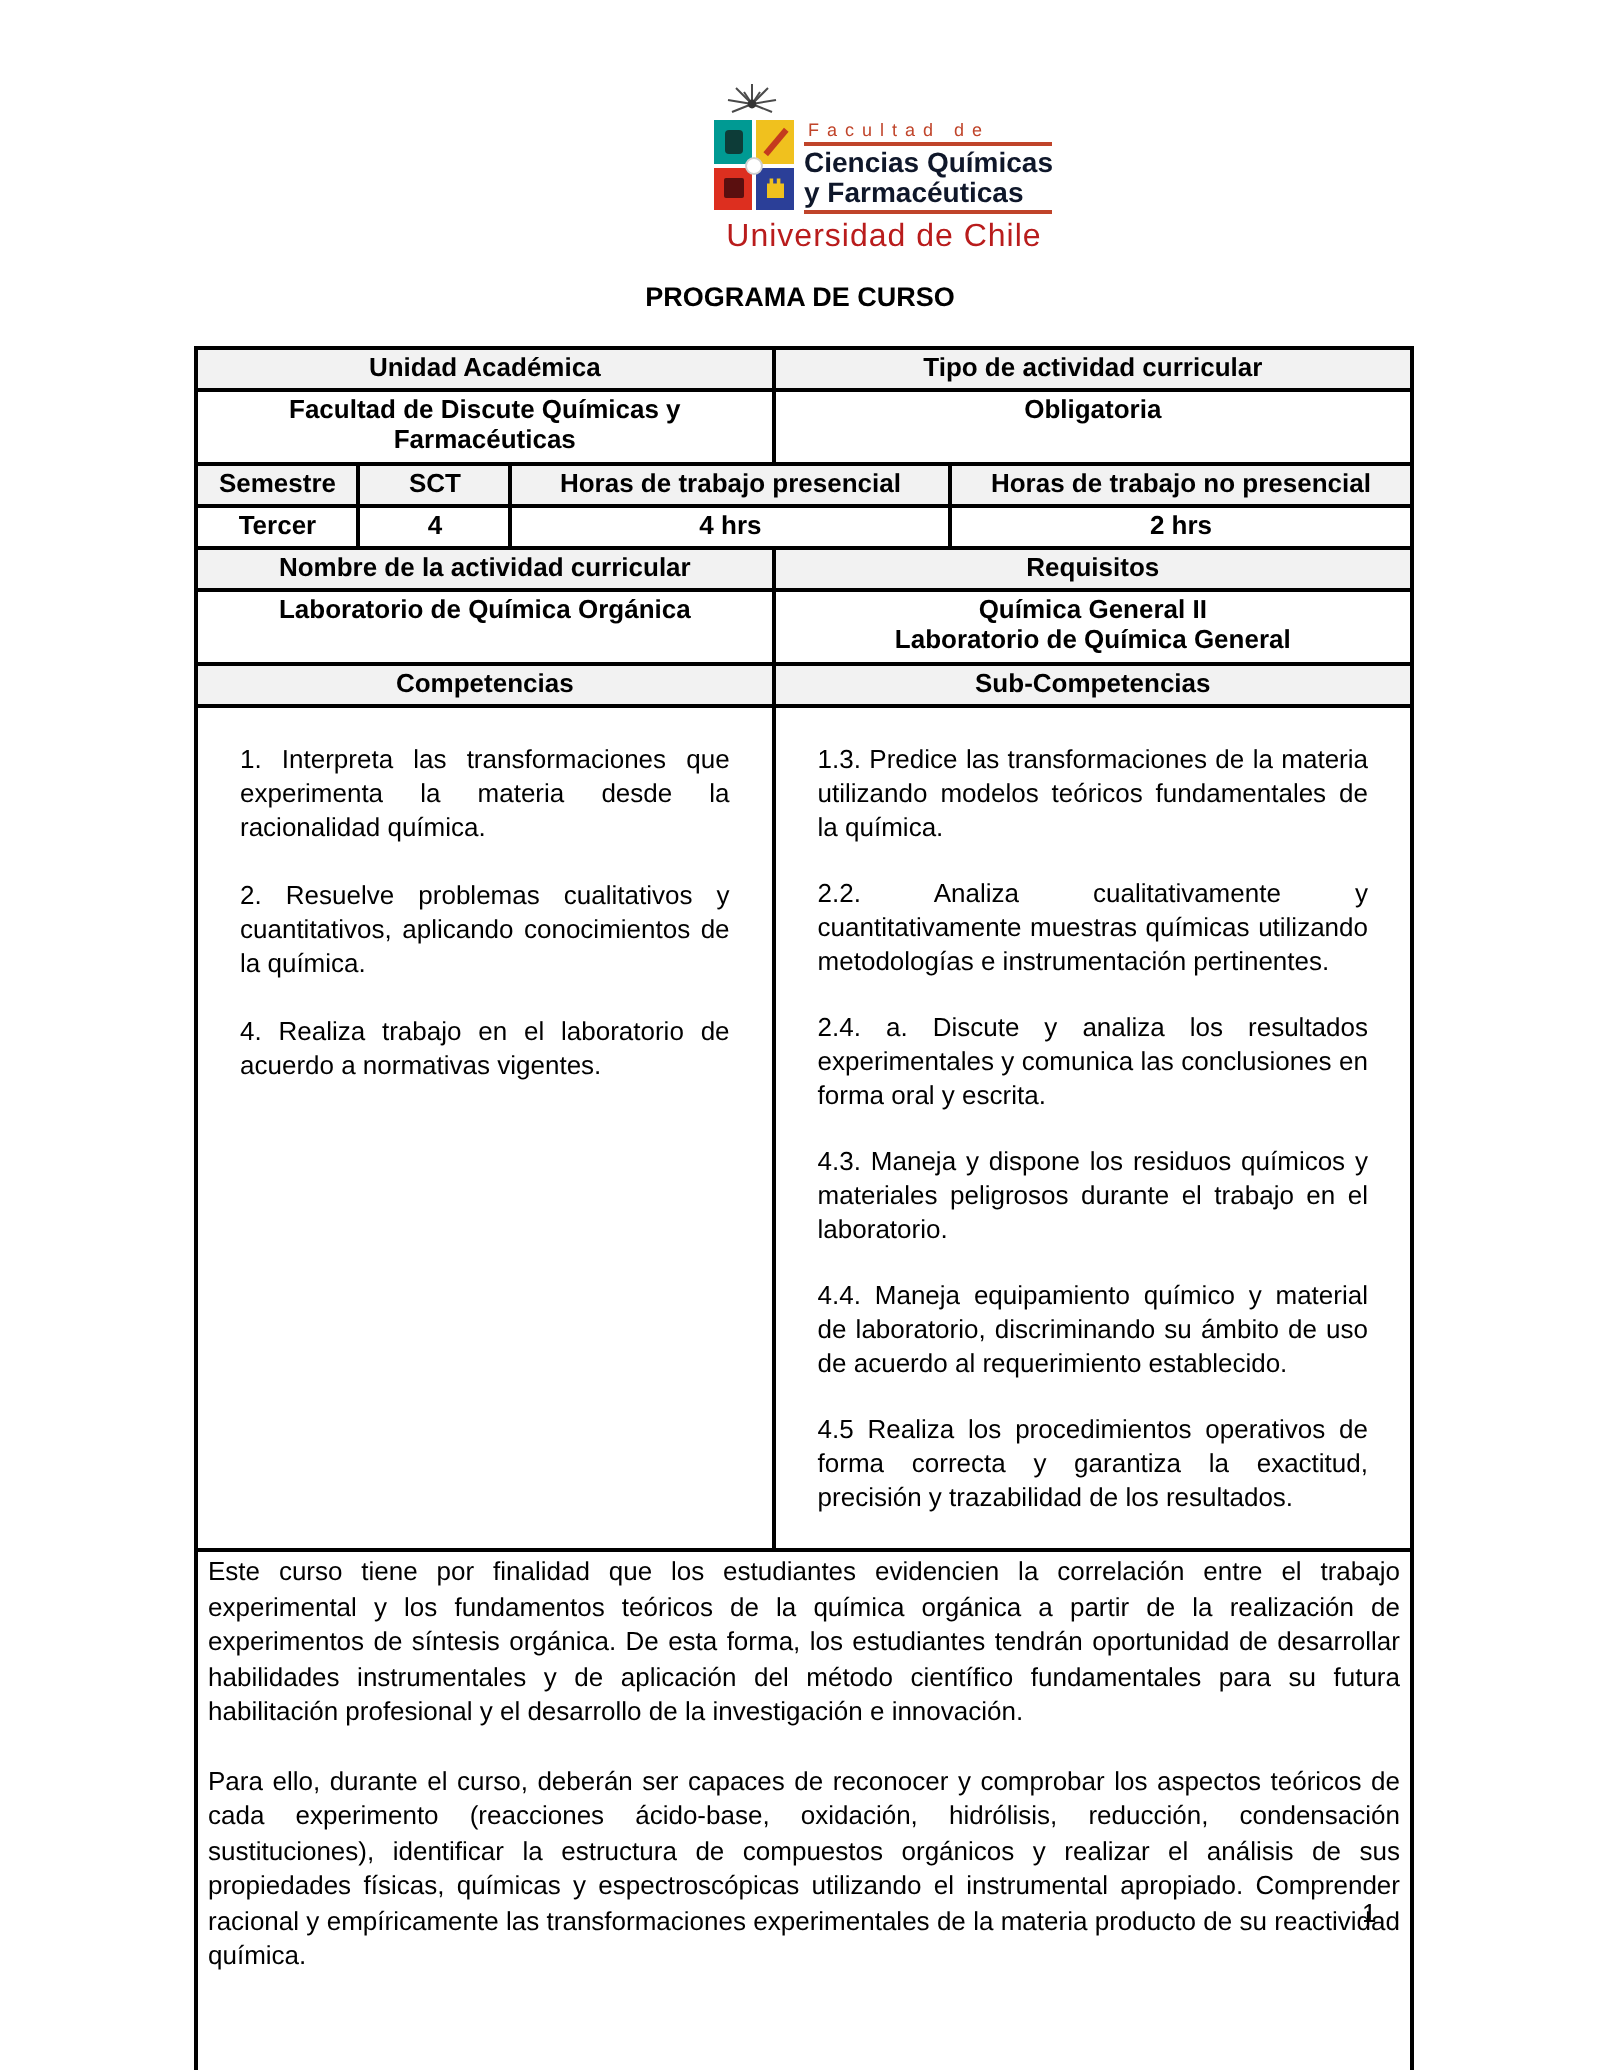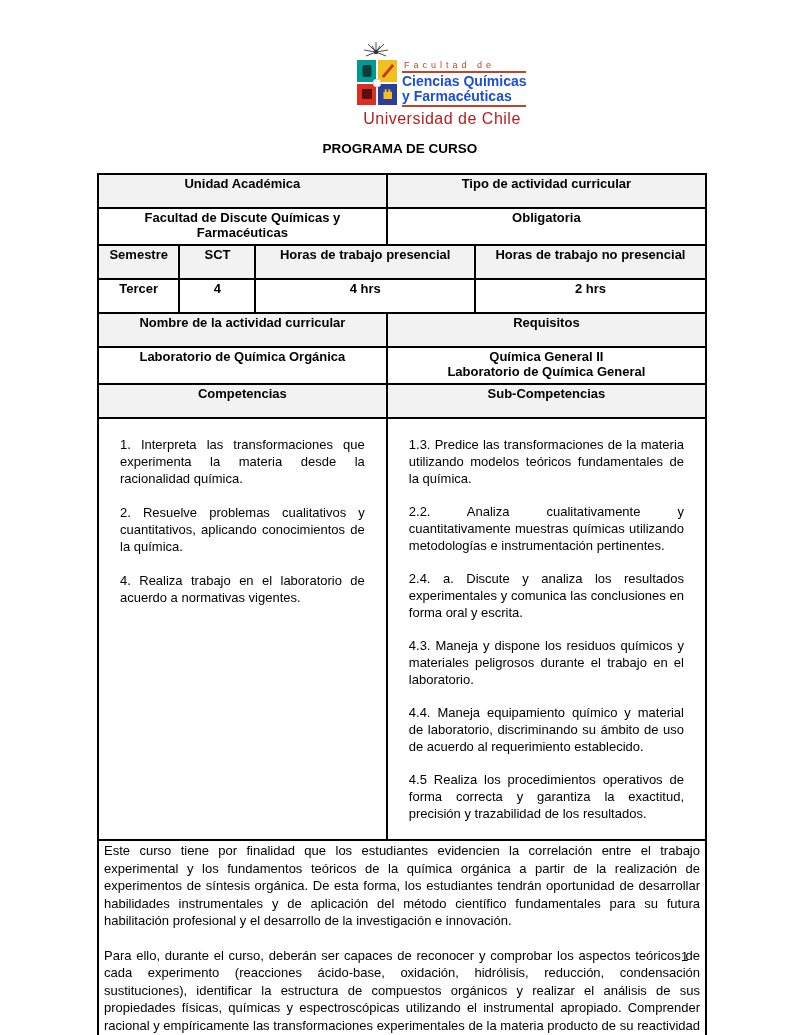--- a/index.html
+++ b/index.html
@@ -45,21 +45,21 @@
   .q-tr::after { width: 3px; height: 16px; background: #c43a1e; transform: translate(-50%,-50%) rotate(40deg); }
   .q-bl::after { width: 10px; height: 10px; background: #5a0f0f; border-radius: 1px; }
   .q-br::after { width: 9px; height: 10px; background: #f0c11e; clip-path: polygon(0 25%, 20% 25%, 20% 0, 40% 0, 40% 25%, 60% 25%, 60% 0, 80% 0, 80% 25%, 100% 25%, 100% 100%, 0 100%); }
   .shield-center { position: absolute; left: 50%; top: 50%; transform: translate(-50%,-50%); width: 9px; height: 9px; border-radius: 50%; background: #fff; border: 1px solid #cfcfcf; z-index: 2; }
   .logo-text { margin-left: 5px; width: 124px; }
   .fac-prefix {
     font-size: 9px; letter-spacing: 4px; color: #c0442a;
     white-space: nowrap; padding-left: 2px;
   }
   .logo-rule { height: 2px; background: #c0442a; margin: 1px 0 1px 0; }
-  .fac-name { font-size: 14px; font-weight: bold; color: #1d4ed8; line-height: 15px; white-space: nowrap; }
+  .fac-name { font-size: 14px; font-weight: bold; color: #0f172a; line-height: 15px; white-space: nowrap; }
   .univ { margin-top: 2px; font-size: 16px; color: #b91c1c; text-align: center; letter-spacing: 0.5px; white-space: nowrap; }
 
   
   .title {
     position: absolute;
     top: 141px; left: 0; width: 100%;
     text-align: center;
     font-size: 13.5px; font-weight: bold;
   }
 
@@ -68,21 +68,21 @@
   .doc table { width: 100%; border-collapse: collapse; table-layout: fixed; }
   .doc table + table { margin-top: -2px; }
   .doc td {
     border: 2px solid #000;
     font-size: 13px;
     padding: 1px 5px;
     vertical-align: top;
   }
   .hdr { background: #f2f2f2; font-weight: bold; text-align: center; }
   .val { font-weight: bold; text-align: center; }
-  .h20 { height: 34px; }
+  .h20 { height: 21px; }
   .h37 { height: 37px; }
   .content {
     text-align: justify;
     line-height: 17px;
     padding: 3px 6px;
     height: 333px;
   }
   .content p { margin: 16px; }
   .content p.gap { margin-bottom: 17px; }
   .proposito-cell {

